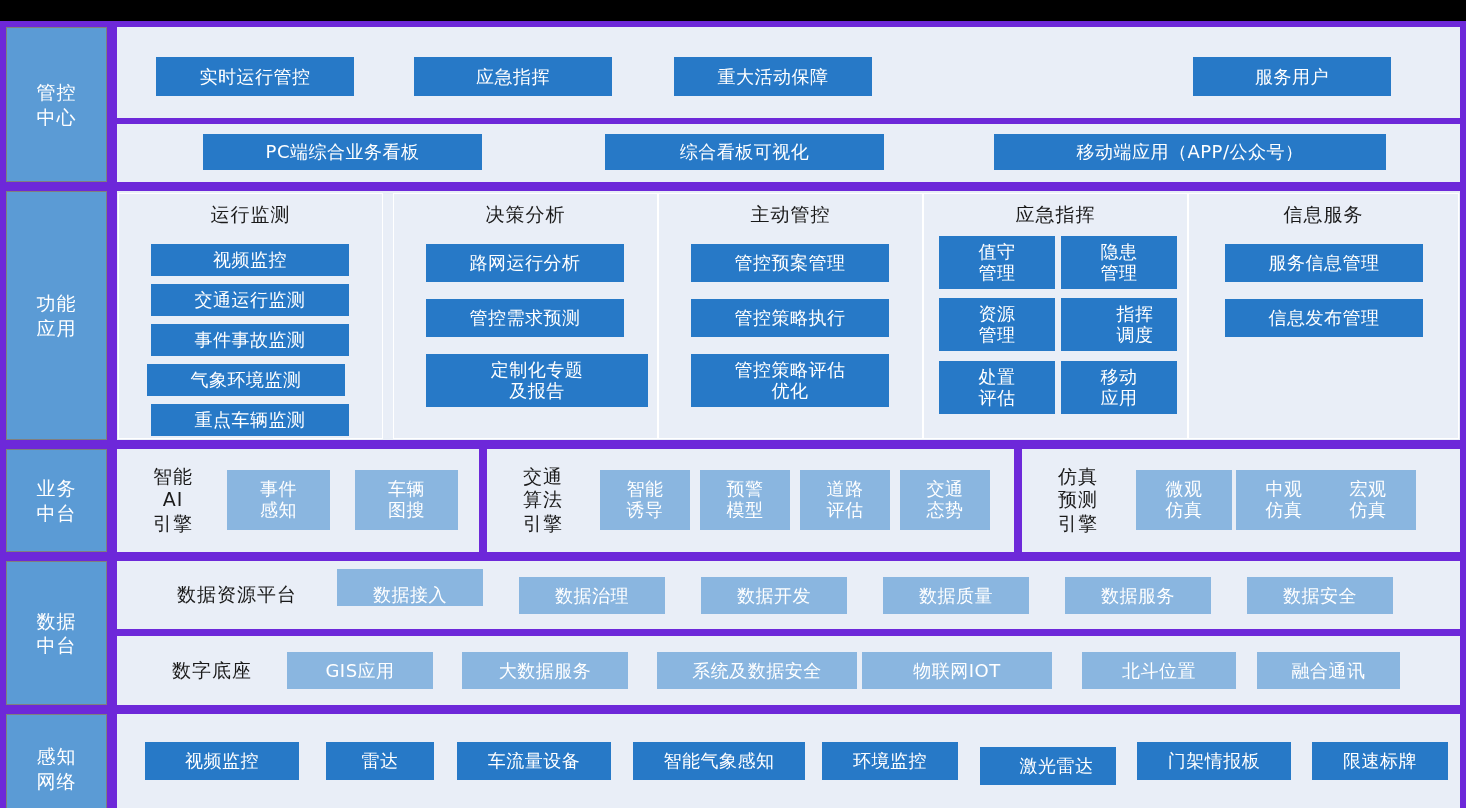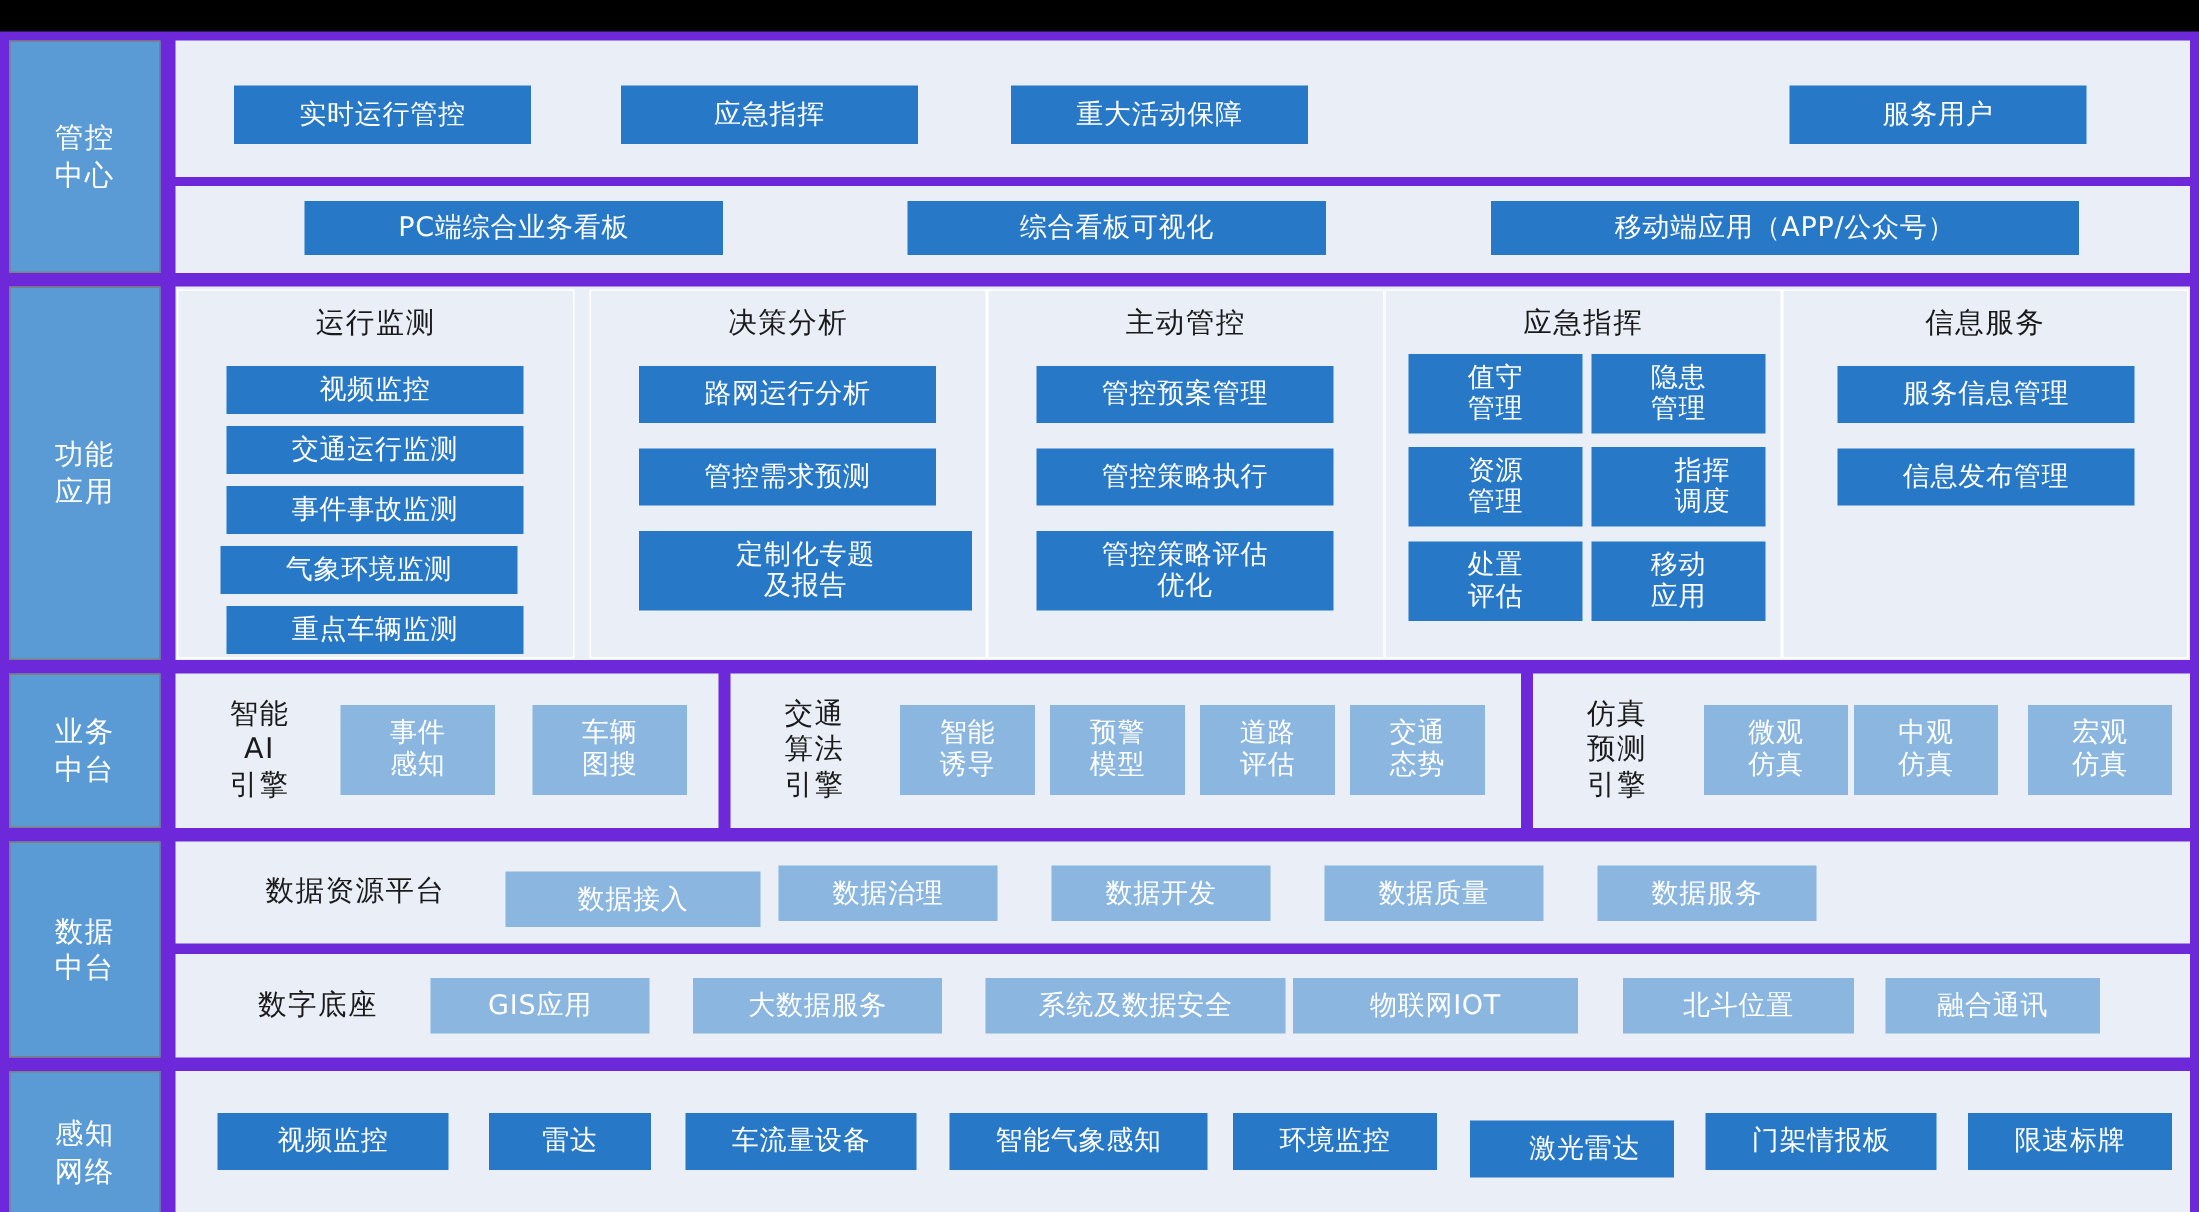--- a/index.html
+++ b/index.html
@@ -281,44 +281,47 @@
 引擎</span>
     </div>
     <div class="chip light two" style="left:114px;top:21px;width:96px;height:60px;">
       <span style="white-space:pre-line">微观
 仿真</span>
     </div>
     <div class="chip light two" style="left:214px;top:21px;width:96px;height:60px;">
       <span style="white-space:pre-line">中观
 仿真</span>
     </div>
-    <div class="chip light two" style="left:330px;top:21px;width:96px;height:60px;">
+    <div class="chip light two" style="left:298px;top:21px;width:96px;height:60px;">
       <span style="white-space:pre-line">宏观
 仿真</span>
     </div>
   </div>
 
   <div class="panel" style="left:117px;top:540px;width:1343px;height:68px;">
     <div class="plainlabel" style="left:10px;top:0px;width:220px;height:68px;">
       <span>数据资源平台</span>
     </div>
-    <div class="chip light" style="left:220px;top:20px;width:170px;height:37px;">
+    <div class="chip light" style="left:220px;top:8px;width:146px;height:37px;align-items:flex-end;">
       <span>数据接入</span>
     </div>
     <div class="chip light" style="left:402px;top:16px;width:146px;height:37px;">
       <span>数据治理</span>
     </div>
     <div class="chip light" style="left:584px;top:16px;width:146px;height:37px;">
       <span>数据开发</span>
     </div>
     <div class="chip light" style="left:766px;top:16px;width:146px;height:37px;">
       <span>数据质量</span>
     </div>
     <div class="chip light" style="left:948px;top:16px;width:146px;height:37px;">
       <span>数据服务</span>
+    </div>
+    <div class="chip light" style="left:1130px;top:16px;width:146px;height:37px;">
+      <span>数据安全</span>
     </div>
   </div>
 
   <div class="panel" style="left:117px;top:615px;width:1343px;height:69px;">
     <div class="plainlabel" style="left:10px;top:0px;width:170px;height:69px;">
       <span>数字底座</span>
     </div>
     <div class="chip light" style="left:170px;top:16px;width:146px;height:37px;">
       <span>GIS应用</span>
     </div>

